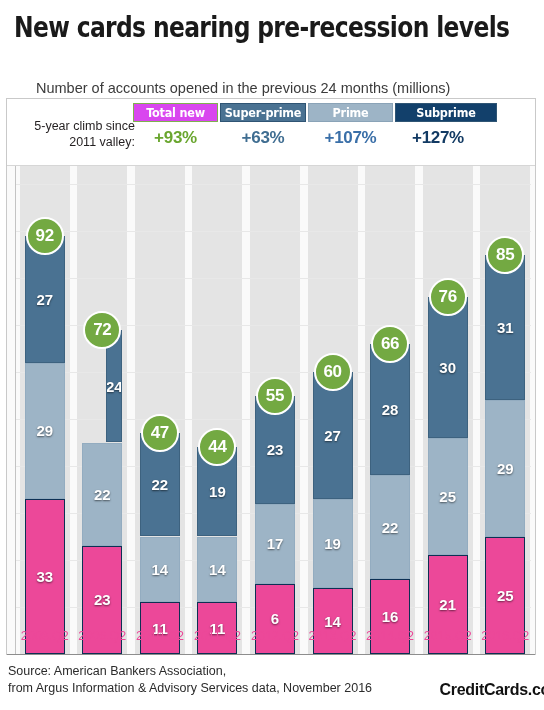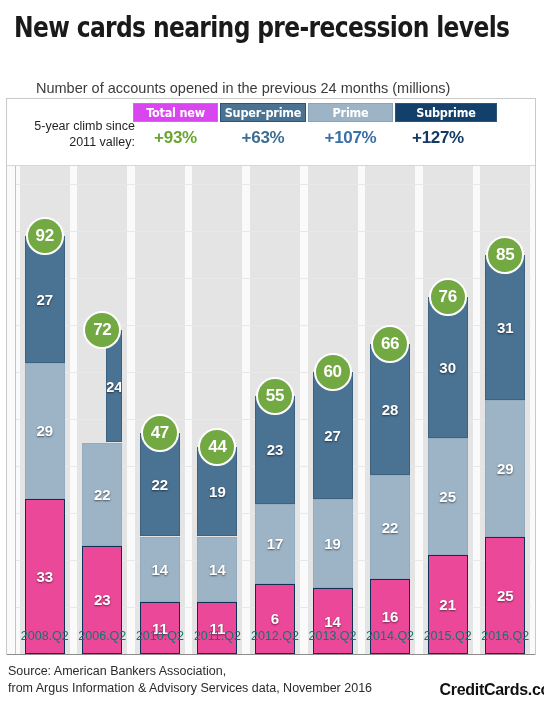--- a/index.html
+++ b/index.html
@@ -112,21 +112,21 @@
   }
 
   
   .xaxis{
     position:absolute;left:0;top:556px;width:100%;height:0;
   }
   .xlabel{
     position:absolute;top:-26px;
     text-align:center;
     font-size:12.5px;
-    color:#0f766e;
+    color:#ec4899;
     white-space:nowrap;
   }
 
   
   .source{
     position:absolute;left:8px;top:663px;width:380px;
     font-size:12.5px;line-height:17px;color:#2b2b2b;
   }
   .brand{
     position:absolute;right:8px;top:681px;

